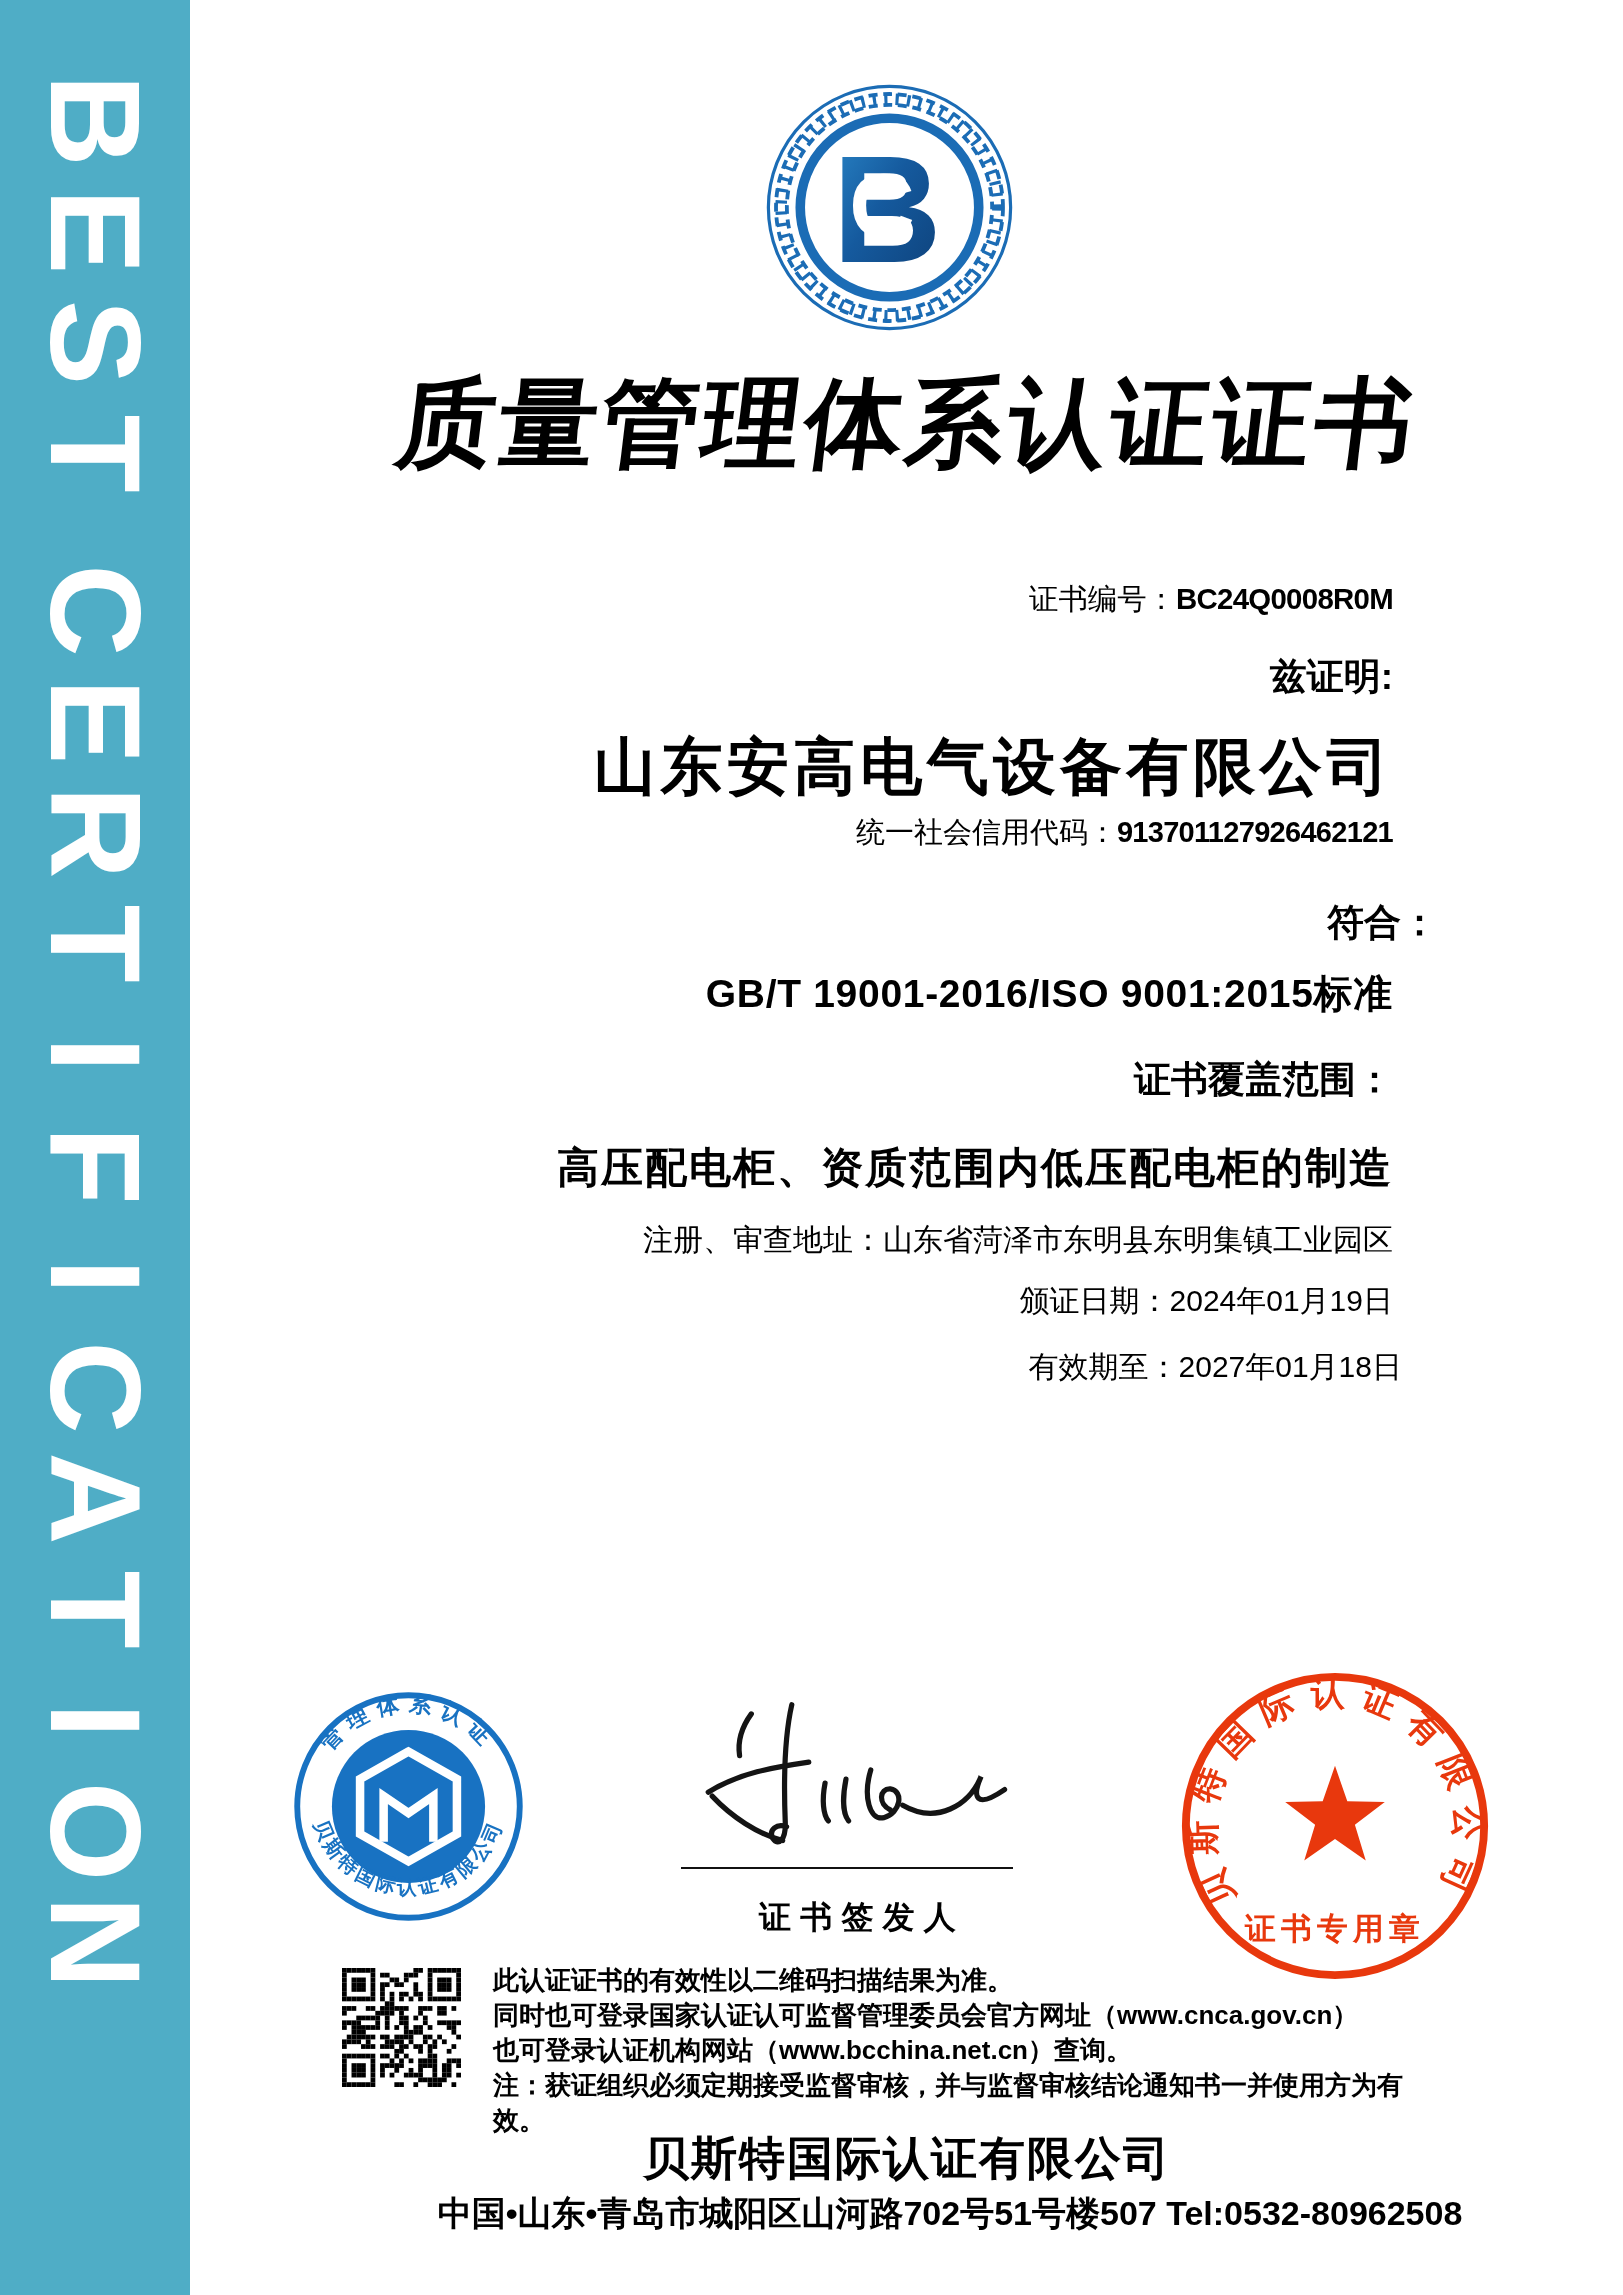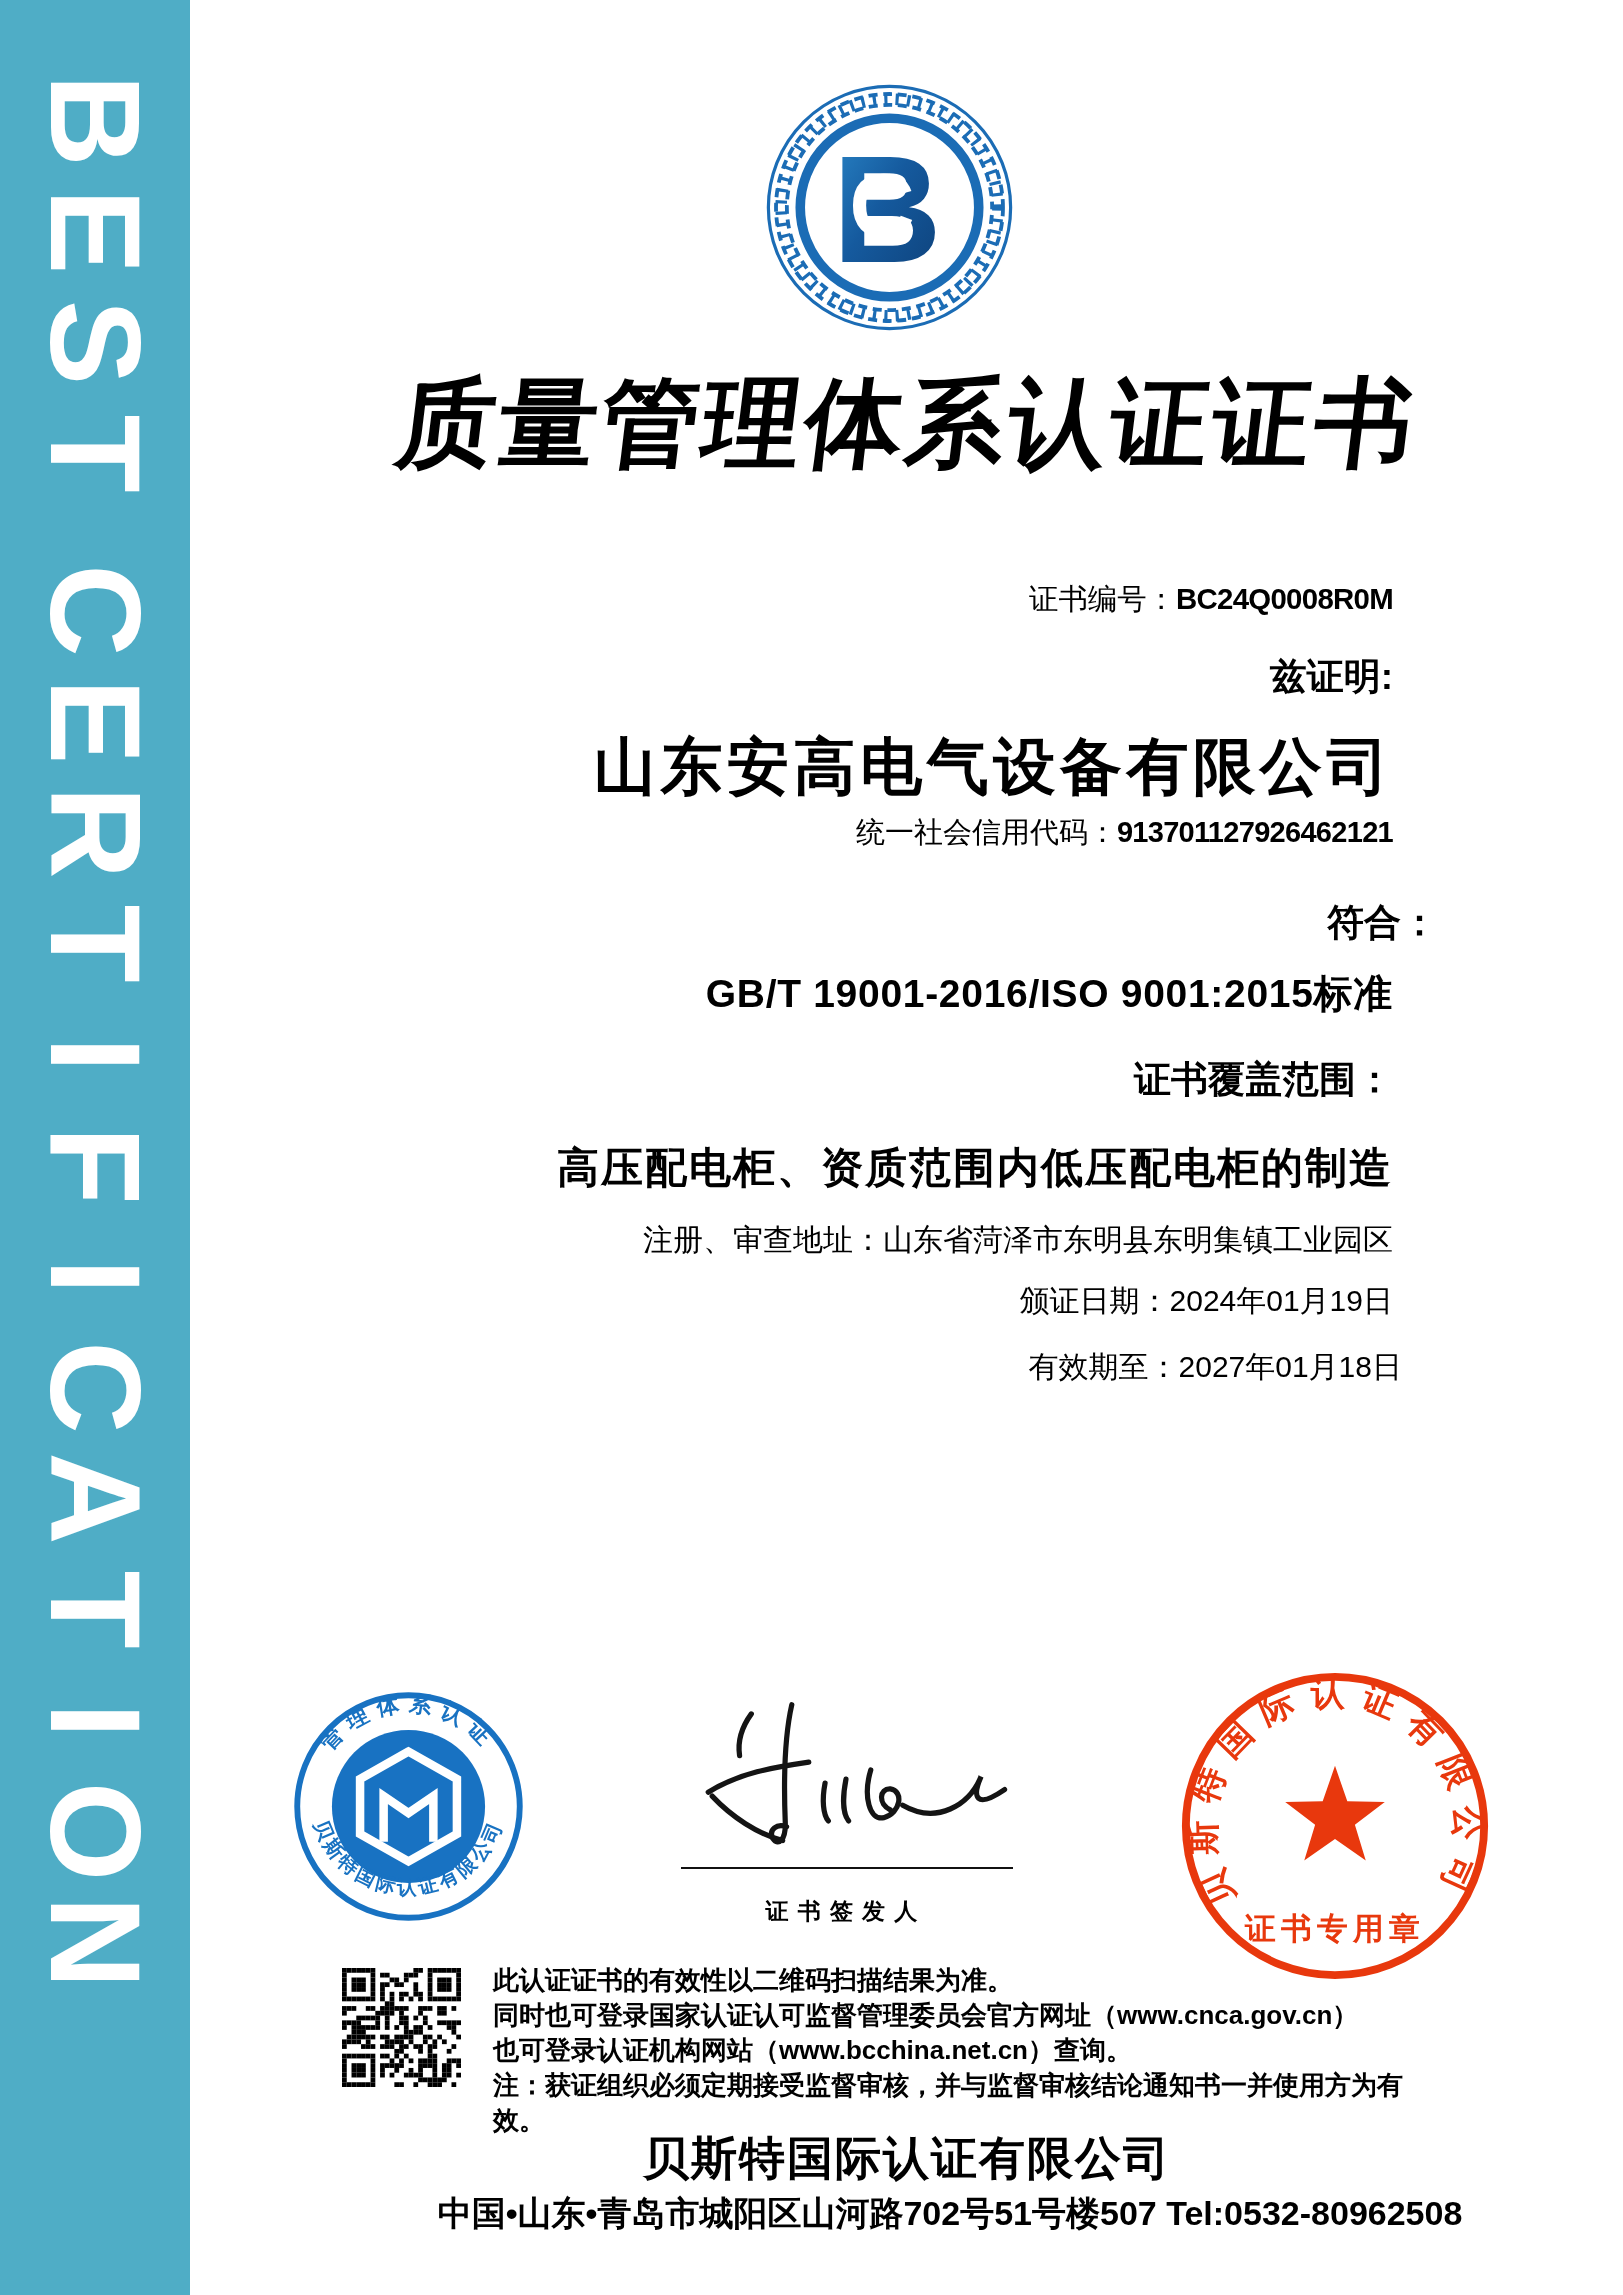--- a/index.html
+++ b/index.html
@@ -24,22 +24,22 @@
   .credit b{font-weight:bold;letter-spacing:-0.7px;}
   .conform{top:898px;font-size:37px;font-weight:bold;margin-left:45px;}
   .standard{top:967px;font-size:39px;font-weight:600;letter-spacing:0.7px;}
   .scopelab{top:1055px;font-size:37px;font-weight:bold;}
   .scope{top:1140px;font-size:42px;font-weight:bold;letter-spacing:2px;}
   .addr{top:1220px;font-size:30px;}
   .issue{top:1281px;font-size:30px;}
   .valid{top:1347px;font-size:30px;margin-left:9px;}
   
   .sig-underline{position:absolute;left:681px;top:1867px;width:332px;border-top:2.6px solid #111;}
-  .sig-label{position:absolute;left:680px;top:1896px;width:332px;text-align:center;
-             font-size:23px;font-weight:bold;letter-spacing:9.2px;}
+  .sig-label{position:absolute;left:696px;top:1896px;width:332px;text-align:center;
+             font-size:32px;font-weight:bold;letter-spacing:9.2px;}
   .notes{position:absolute;left:493px;top:1963px;width:936px;font-size:26px;font-weight:bold;
          line-height:35px;}
   .foot-co{position:absolute;left:190px;width:1434px;top:2128px;text-align:center;
            font-size:46px;font-weight:bold;letter-spacing:2px;}
   .foot-ad{position:absolute;left:190px;width:1520px;top:2191px;text-align:center;
            font-size:34px;font-weight:bold;}
   svg{display:block;}
   .abs{position:absolute;}
 </style>
 </head>

